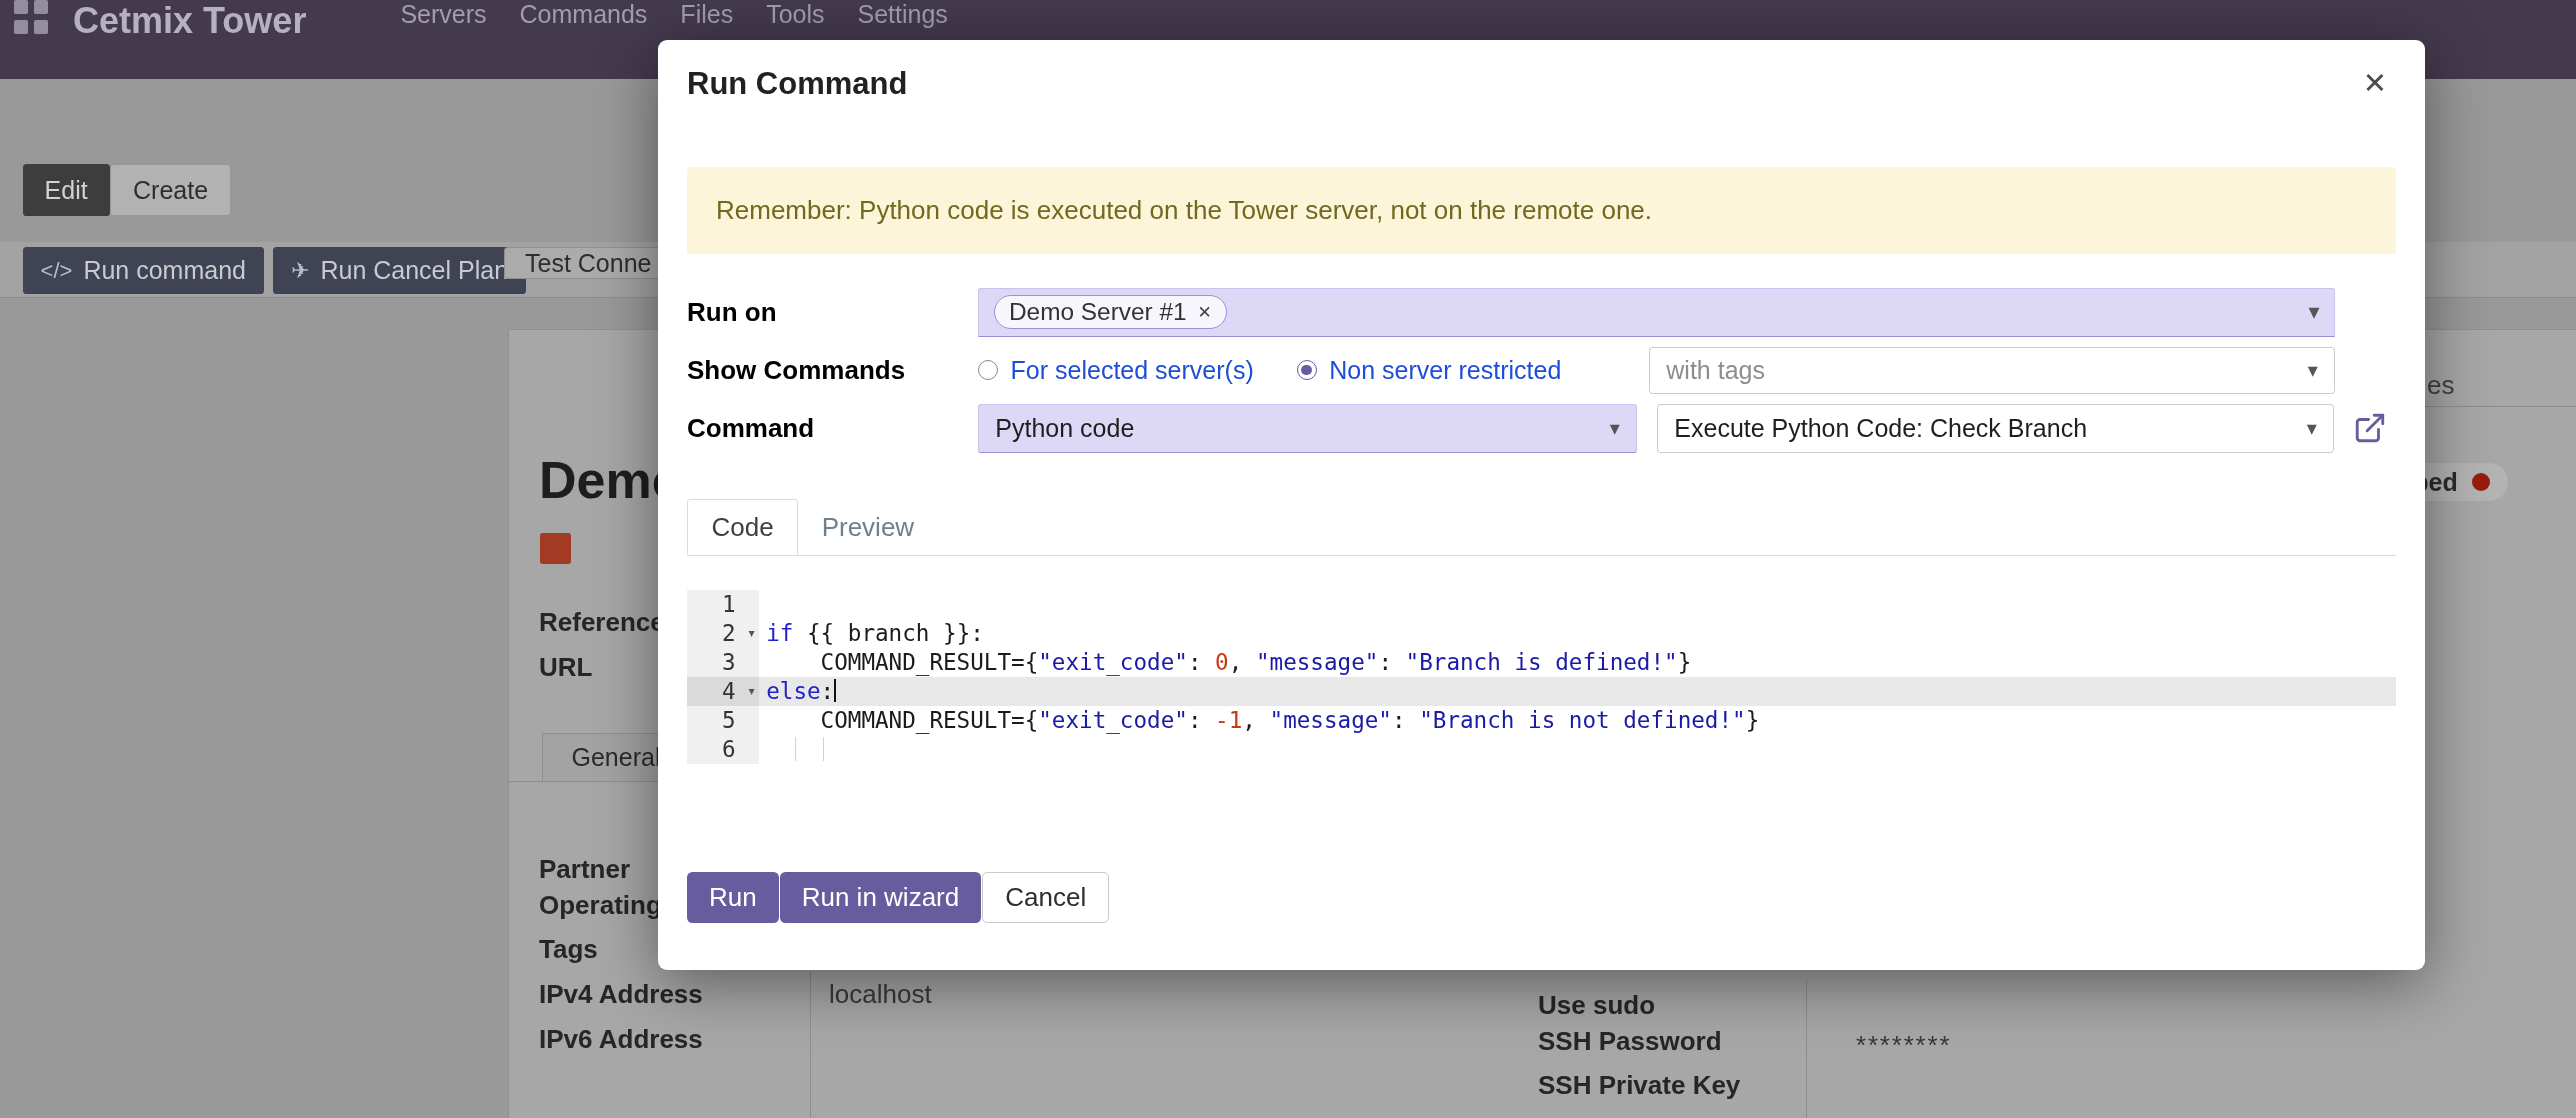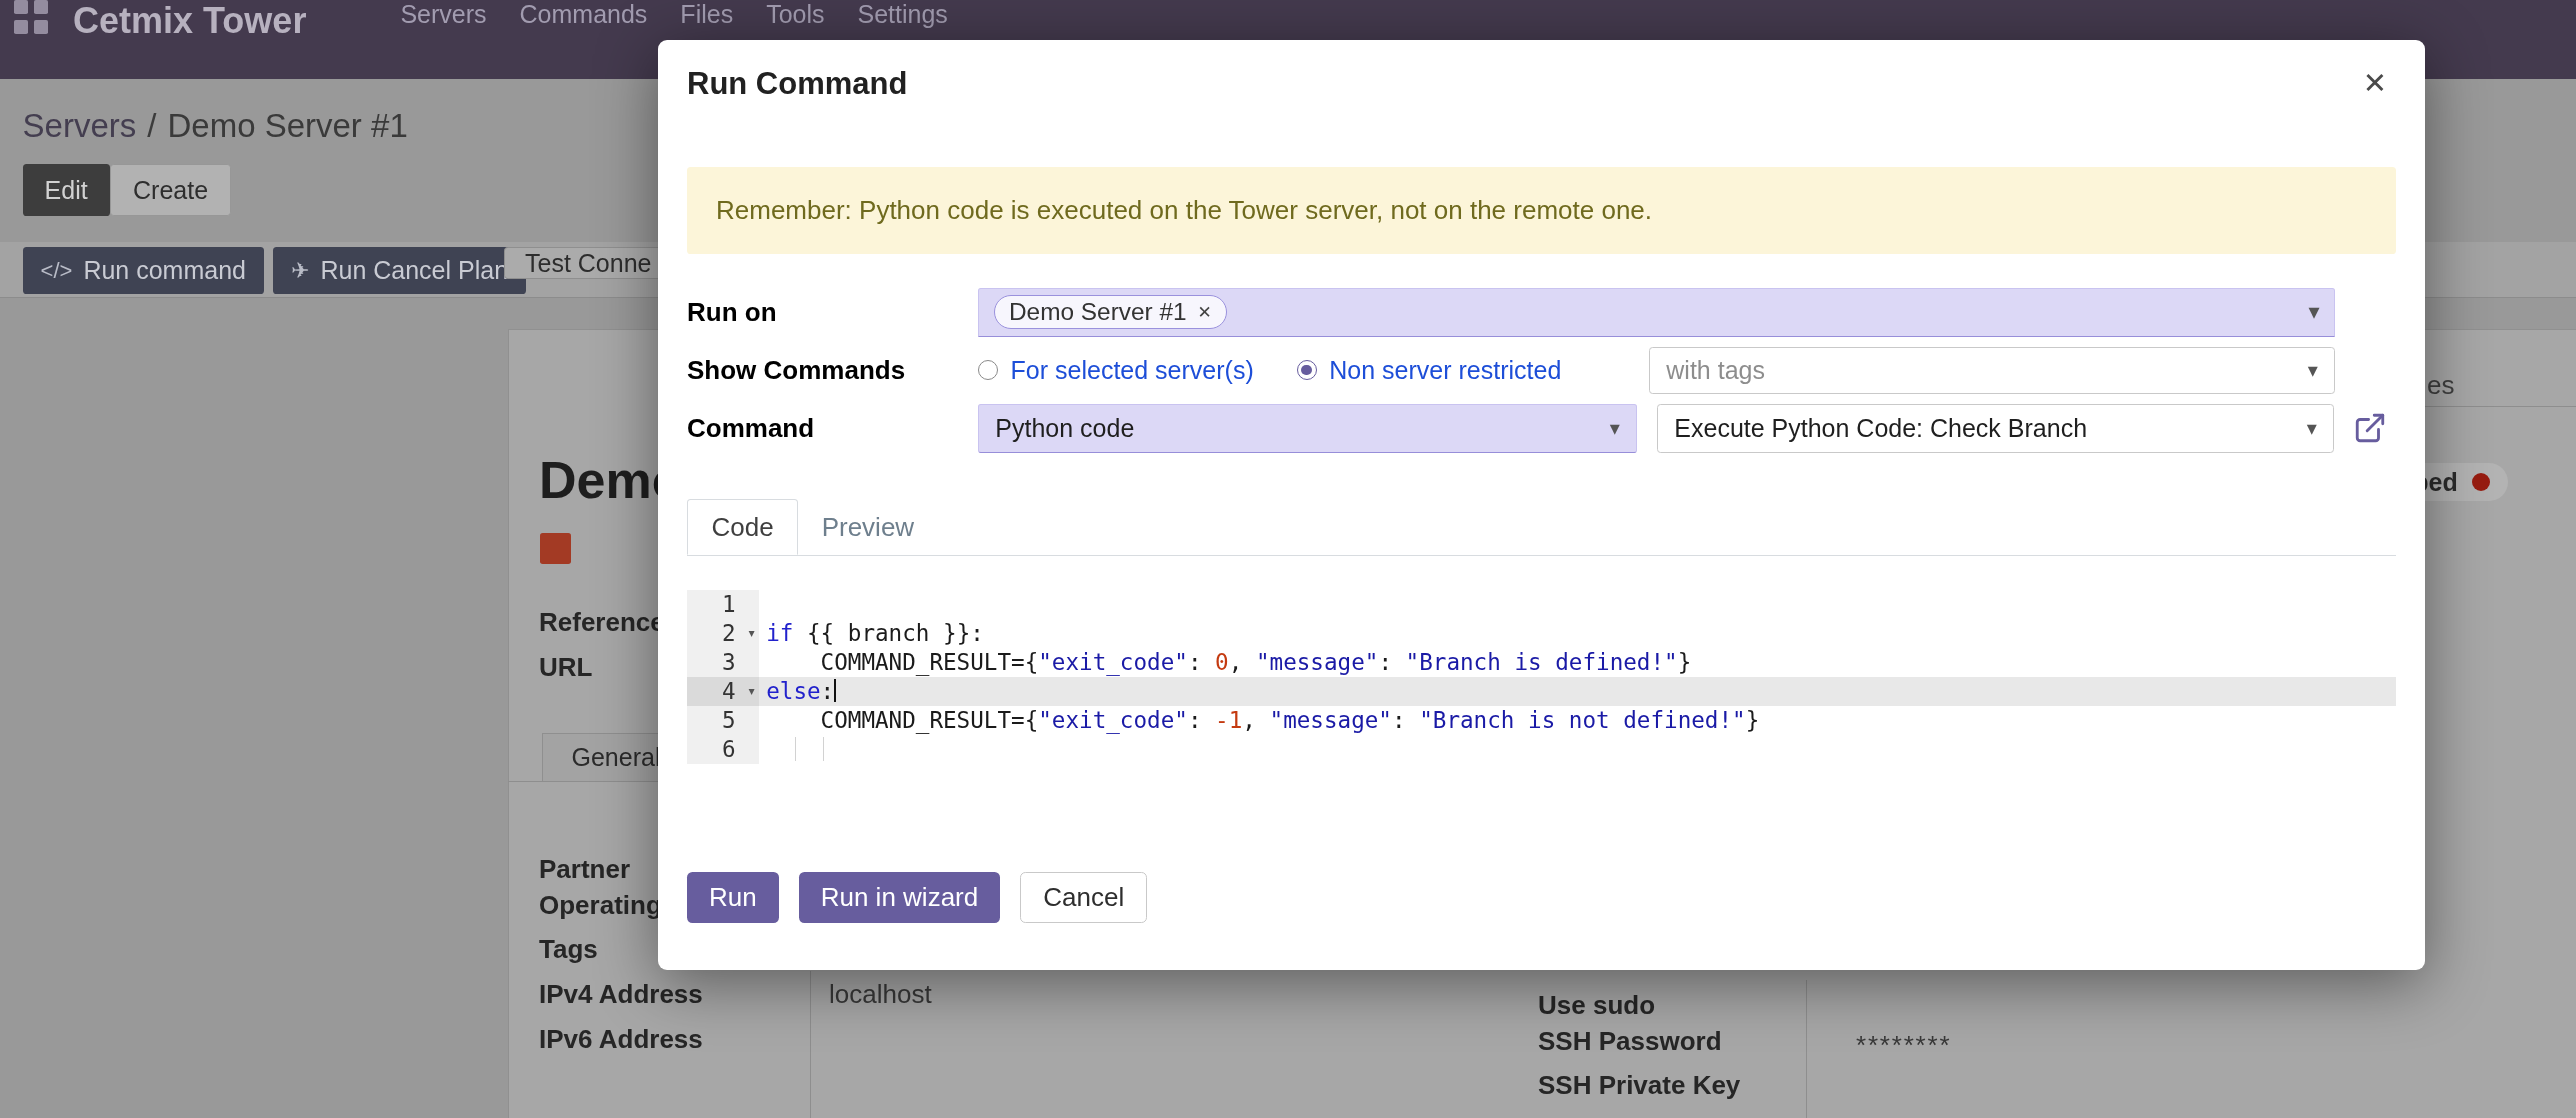--- a/index.html
+++ b/index.html
@@ -67,21 +67,21 @@
   .ed-line{display:flex;height:29px;line-height:29px}
   .ed-gutter{width:72px;background:#f0f0f0;color:#333;text-align:right;padding-right:23.5px;position:relative;flex:none}
   .fold{position:absolute;right:2.7px;top:0;font-size:15.4px;color:#555}
   .ed-content{flex:1;white-space:pre;padding-left:7.2px;position:relative;color:#1b1b1b}
   .ed-line.active .ed-content{background:#e8e8e8}
   .ed-line.active .ed-gutter{background:#dadada}
   .tok-kw{color:var(--kw)} .tok-str{color:var(--str)} .tok-num{color:var(--num)} .tok-pl{color:#1b1b1b}
   .ed-cursor{display:inline-block;width:1.8px;height:23.5px;background:#111;vertical-align:-3.6px}
   .guides::before{content:"";position:absolute;left:36px;top:2.7px;bottom:2.7px;width:0.9px;background:#d2d2d2}
   .guides::after{content:"";position:absolute;left:64px;top:2.7px;bottom:2.7px;width:0.9px;background:#d2d2d2}
-  .mfooter{margin-top:108px;display:flex;gap:20px}
+  .mfooter{margin-top:108px;display:flex;gap:1px}
   .btn{height:51px;padding:0 22px;border-radius:5.4px;font-size:26px;display:flex;align-items:center;cursor:pointer;white-space:nowrap}
   .btn.primary{background:var(--accent);color:#fff}
   .btn.cancel{background:#fff;border:0.9px solid #c9c9c9;color:#2e2e2e}
 </style>
 </head>
 <body>
 
 <div class="backdrop">
 
   <nav class="topbar">
@@ -94,23 +94,20 @@
     <div class="brand">Cetmix Tower</div>
     <div class="topmenu">
       <span>Servers</span>
       <span>Commands</span>
       <span>Files</span>
       <span>Tools</span>
       <span>Settings</span>
     </div>
   </nav>
 
-  <div class="abs breadcrumb">
-    <span>Servers</span><span class="sep">/</span><span class="current">Demo Server #1</span>
-  </div>
 
   <div class="abs btn-edit">Edit</div>
   <div class="abs btn-create">Create</div>
 
   <div class="abs action-band"></div>
   <div class="abs btn-dark" style="left:22.6px;top:247px">
     <span class="glyph">&lt;/&gt;</span>
     <span>Run command</span>
   </div>
   <div class="abs btn-dark" style="left:273px;top:247px">

